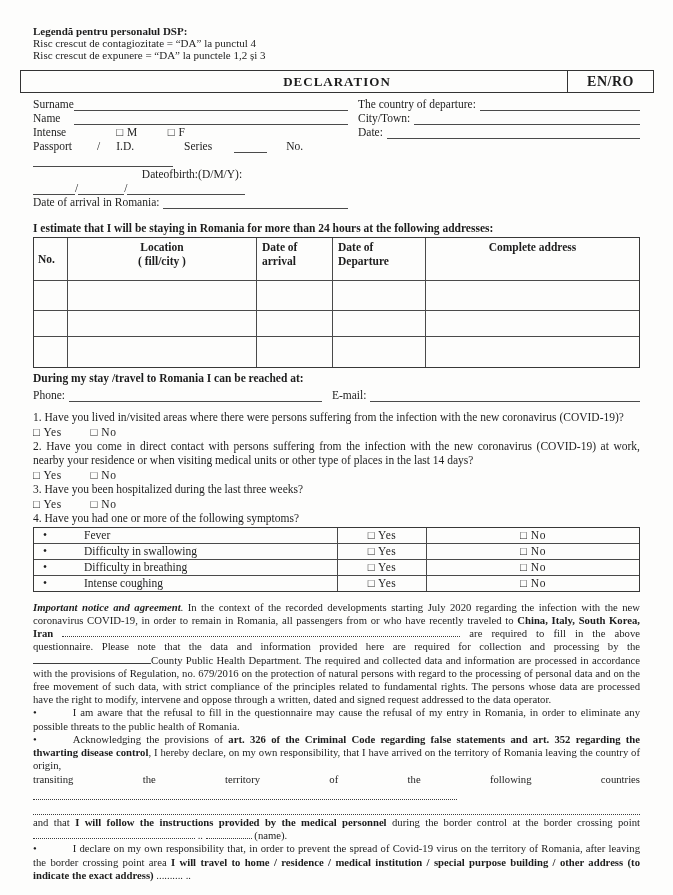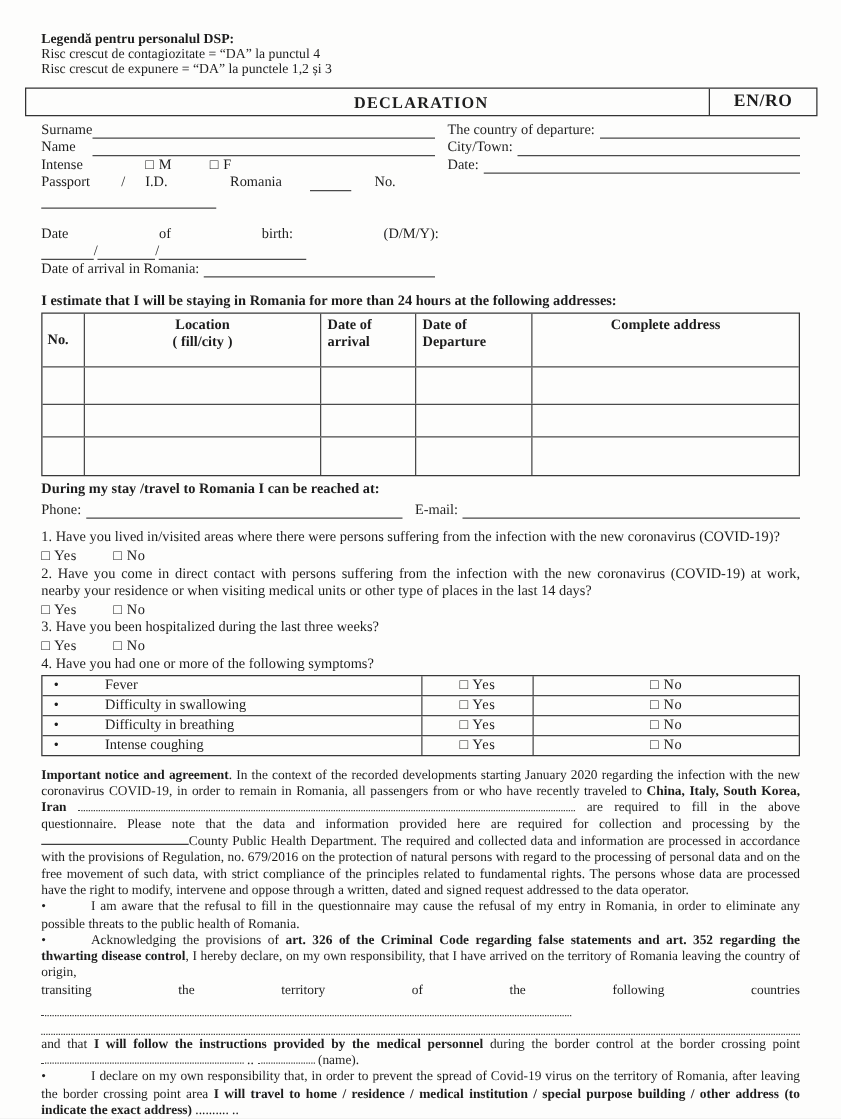--- a/index.html
+++ b/index.html
@@ -32,21 +32,21 @@
   }
   
   .personal{margin-top:4px;display:grid;grid-template-columns:315px 1fr;column-gap:10px;}
   .prow{display:flex;align-items:flex-end;height:14px;line-height:13px;}
   .uline{flex:1 1 auto;border-bottom:1px solid #4a4a4a;height:11px;}
   .uline.fw{flex:0 0 auto;}
   .lbl{white-space:nowrap;}
   .gm{margin-left:50px;} .gf{margin-left:30px;}
   .pp-slash{margin-left:25px;} .pp-id{margin-left:16px;} .pp-series{margin-left:50px;}
   .pp-ul{width:33px;margin-left:22px;} .pp-no{margin-left:19px;}
-  .dobrow{display:flex;justify-content:space-between;width:318px;margin-top:13px;}
+  .dobrow{display:flex;justify-content:center;width:318px;}
   .slashrow .uline{height:11px;}
   .cb{letter-spacing:.5px;}
   
   .secbold{font-weight:bold;margin-top:12px;line-height:14px;}
   .stay-table{margin-top:2px;border:1.5px solid #383838;}
   .strow{display:grid;grid-template-columns:34px 189px 76px 93px 1fr;}
   .strow > div{border-right:1px solid #4a4a4a;box-sizing:border-box;}
   .strow > div:last-child{border-right:none;}
   .strow{border-bottom:1px solid #4a4a4a;}
   .stay-table .strow:last-child{border-bottom:none;}
@@ -70,21 +70,21 @@
   .symtable .symrow:last-child{border-bottom:none;}
   .symrow > div{border-right:1px solid #4a4a4a;box-sizing:border-box;line-height:14.5px;}
   .symrow > div:last-child{border-right:none;}
   .symrow .nm{font-weight:normal;}
   .symrow .nm .blt{padding-left:9px;}
   .symrow .nm .txt{margin-left:37px;}
   .symrow .yes,.symrow .no{text-align:center;}
   
   .notice{margin-top:9px;font-size:10.7px;line-height:13.2px;}
   .notice p{margin:0;text-align:justify;}
-  .bi{font-weight:bold;}
+  .bi{font-weight:bold;font-style:italic;}
   .b{font-weight:bold;}
   .blt2{display:inline-block;width:36px;}
   .dotfill{display:inline-block;height:3px;border-bottom:1.6px dotted #3c3c3c;}
   .blank{display:inline-block;height:3px;border-bottom:1px solid #3c3c3c;}
   .dotline{height:13.2px;border-bottom:1.6px dotted #3c3c3c;margin-bottom:1px;}
   .justlast{text-align:justify;text-align-last:justify;line-height:13.2px;}
 </style>
 </head>
 <body>
 
@@ -113,21 +113,21 @@
       </div>
       <div class="prow">
         <span class="lbl">Intense</span>
         <span class="cb gm">□ M</span>
         <span class="cb gf">□ F</span>
       </div>
       <div class="prow">
         <span class="lbl">Passport</span>
         <span class="pp-slash">/</span>
         <span class="pp-id">I.D.</span>
-        <span class="pp-series">Romania</span>
+        <span class="pp-series">Series</span>
         <span class="uline fw pp-ul"></span>
         <span class="pp-no">No.</span>
       </div>
       <div class="prow">
         <span class="uline fw" style="width:140px;"></span>
       </div>
       <div class="prow dobrow">
         <span>Date</span>
         <span>of</span>
         <span>birth:</span>
@@ -246,21 +246,21 @@
       <div class="no cb">□ No</div>
     </div>
     <div class="symrow">
       <div class="nm"><span class="blt">•</span><span class="txt">Intense coughing</span></div>
       <div class="yes cb">□ Yes</div>
       <div class="no cb">□ No</div>
     </div>
   </div>
 
   <div class="notice">
-    <p><span class="bi">Important notice and agreement</span><span>. In the context of the recorded developments starting January 2020 regarding the infection with the new coronavirus COVID-19, in order to remain in Romania, all passengers from or who have recently traveled to</span>
+    <p><span class="bi">Important notice and agreement</span><span>. In the context of the recorded developments starting July 2020 regarding the infection with the new coronavirus COVID-19, in order to remain in Romania, all passengers from or who have recently traveled to</span>
       <span class="b">China, Italy, South Korea, Iran</span>
       <span class="dotfill" style="width:398px;"></span>
       <span>are required to fill in the above questionnaire. Please note that the data and information provided here are required for collection and processing by the</span><span class="blank" style="width:118px;"></span><span>County Public Health Department. The required and collected data and information are processed in accordance with the provisions of Regulation, no. 679/2016 on the protection of natural persons with regard to the processing of personal data and on the free movement of such data, with strict compliance of the principles related to fundamental rights. The persons whose data are processed have the right to modify, intervene and oppose through a written, dated and signed request addressed to the data operator.</span>
     </p>
     <p><span>•</span><span class="blt2"></span><span>I am aware that the refusal to fill in the questionnaire may cause the refusal of my entry in Romania, in order to eliminate any possible threats to the public health of Romania.</span></p>
     <p><span>•</span><span class="blt2"></span><span>Acknowledging the provisions of</span>
       <span class="b">art. 326 of the Criminal Code regarding false statements and art. 352 regarding the thwarting disease control</span><span>, I hereby declare, on my own responsibility, that I have arrived on the territory of Romania leaving the country of origin,</span>
     </p>
     <div class="justlast">transiting the territory of the following countries</div>
     <div class="dotline" style="width:424px;"></div>

